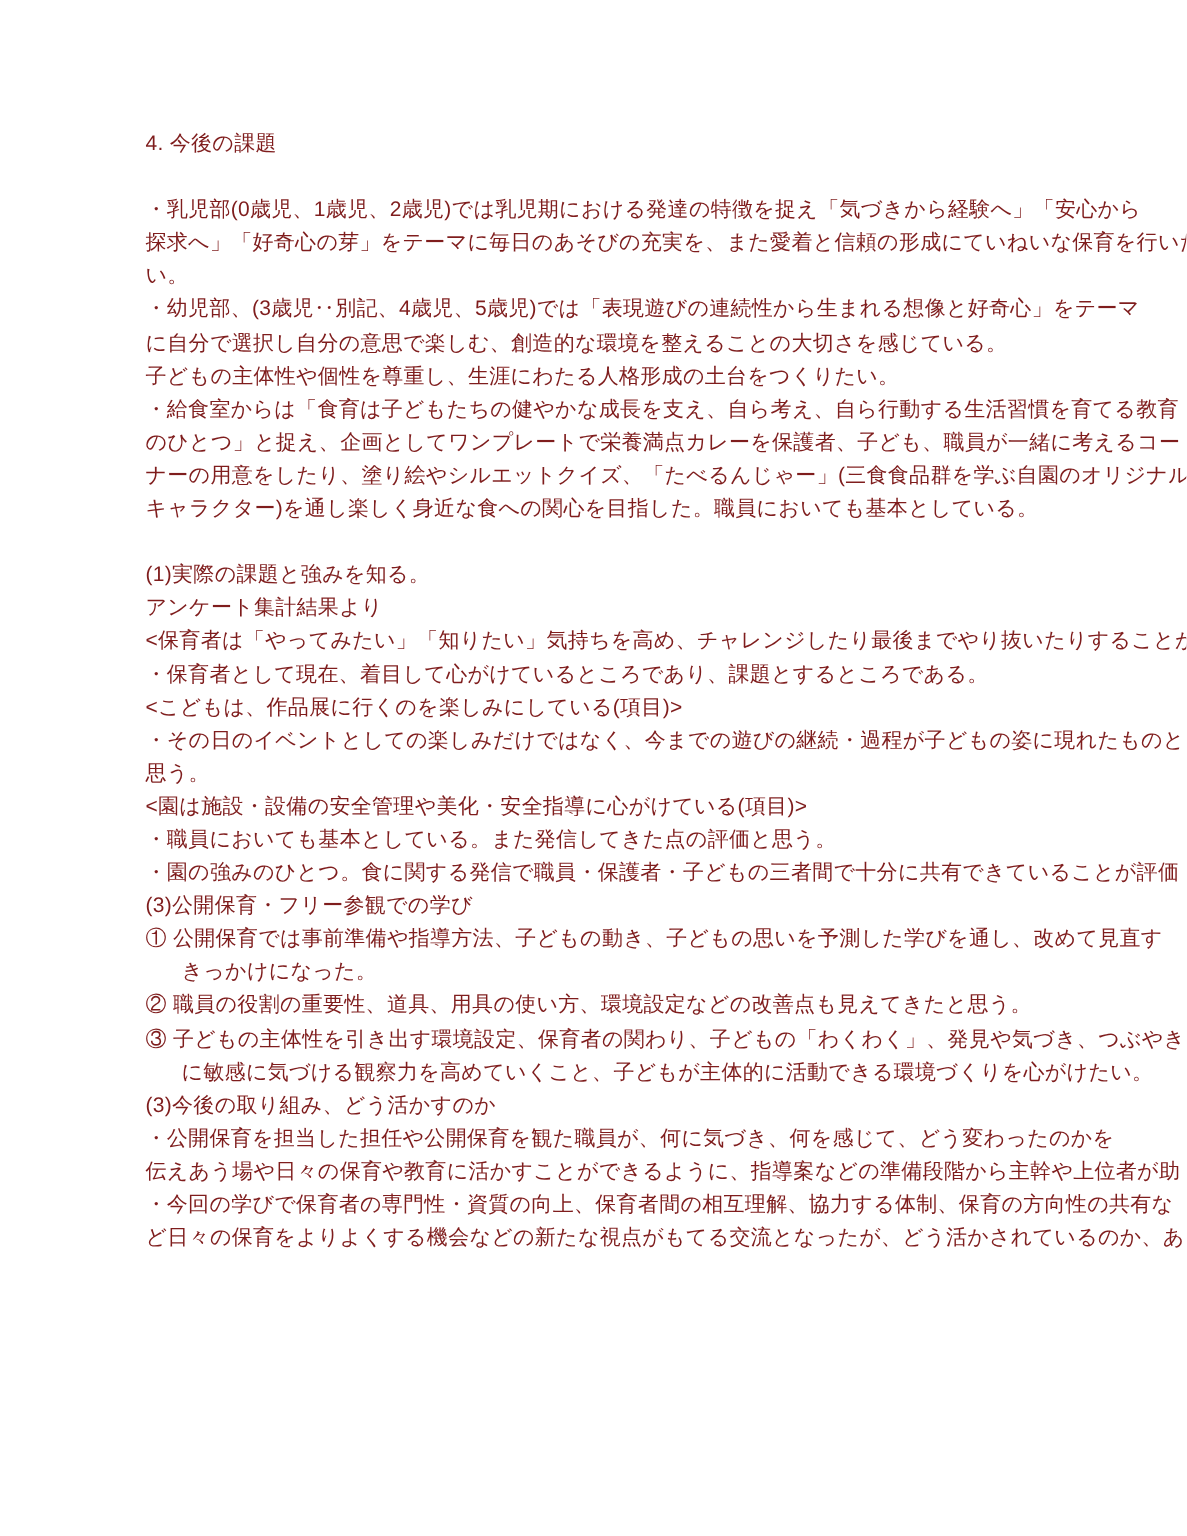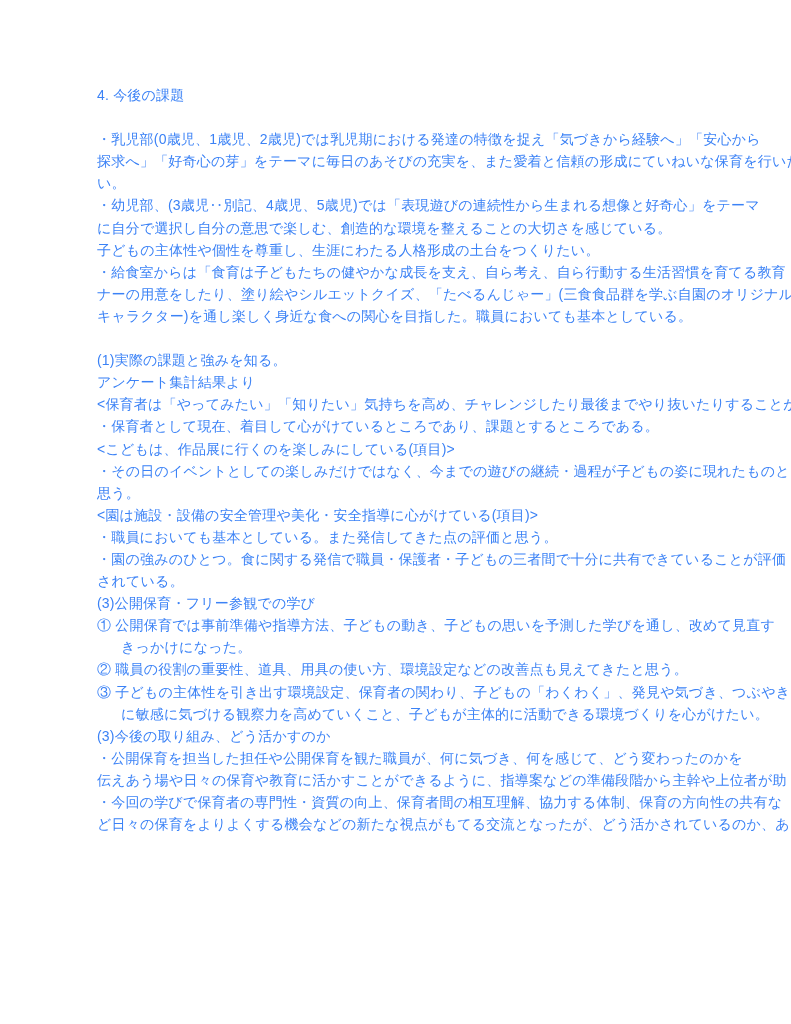--- a/index.html
+++ b/index.html
@@ -12,45 +12,45 @@
   }
   .line{white-space:pre;height:22.1px;overflow:visible;}
   .indent1{padding-left:14px;}
   .indent2{padding-left:24px;}
   .title{font-weight:400;}
 </style>
 </head>
 <body>
 
 <div class="page">
-  <div class="doc" id="doc" style="color: #3b82f6;">
+  <div class="doc" id="doc" style="color: #7f1d1d;">
     <div class="line title">4. 今後の課題</div>
     <div id="doc-lines">
         <div class="line">&nbsp;</div>
         <div class="line">・乳児部(0歳児、1歳児、2歳児)では乳児期における発達の特徴を捉え「気づきから経験へ」「安心から</div>
         <div class="line">探求へ」「好奇心の芽」をテーマに毎日のあそびの充実を、また愛着と信頼の形成にていねいな保育を行いた</div>
         <div class="line">い。</div>
         <div class="line">・幼児部、(3歳児‥別記、4歳児、5歳児)では「表現遊びの連続性から生まれる想像と好奇心」をテーマ</div>
         <div class="line">に自分で選択し自分の意思で楽しむ、創造的な環境を整えることの大切さを感じている。</div>
         <div class="line">子どもの主体性や個性を尊重し、生涯にわたる人格形成の土台をつくりたい。</div>
         <div class="line">・給食室からは「食育は子どもたちの健やかな成長を支え、自ら考え、自ら行動する生活習慣を育てる教育</div>
+        <div class="line">のひとつ」と捉え、企画としてワンプレートで栄養満点カレーを保護者、子ども、職員が一緒に考えるコー</div>
         <div class="line">ナーの用意をしたり、塗り絵やシルエットクイズ、「たべるんじゃー」(三食食品群を学ぶ自園のオリジナル</div>
         <div class="line">キャラクター)を通し楽しく身近な食への関心を目指した。職員においても基本としている。</div>
         <div class="line">&nbsp;</div>
         <div class="line">(1)実際の課題と強みを知る。</div>
         <div class="line">アンケート集計結果より</div>
         <div class="line">&lt;保育者は「やってみたい」「知りたい」気持ちを高め、チャレンジしたり最後までやり抜いたりすることが</div>
         <div class="line">・保育者として現在、着目して心がけているところであり、課題とするところである。</div>
         <div class="line">&lt;こどもは、作品展に行くのを楽しみにしている(項目)&gt;</div>
         <div class="line">・その日のイベントとしての楽しみだけではなく、今までの遊びの継続・過程が子どもの姿に現れたものと</div>
         <div class="line">思う。</div>
         <div class="line">&lt;園は施設・設備の安全管理や美化・安全指導に心がけている(項目)&gt;</div>
         <div class="line">・職員においても基本としている。また発信してきた点の評価と思う。</div>
         <div class="line">・園の強みのひとつ。食に関する発信で職員・保護者・子どもの三者間で十分に共有できていることが評価</div>
-        <div class="line">されている。</div>
         <div class="line">(3)公開保育・フリー参観での学び</div>
         <div class="line">① 公開保育では事前準備や指導方法、子どもの動き、子どもの思いを予測した学びを通し、改めて見直す</div>
         <div class="line indent2">きっかけになった。</div>
         <div class="line">② 職員の役割の重要性、道具、用具の使い方、環境設定などの改善点も見えてきたと思う。</div>
         <div class="line">③ 子どもの主体性を引き出す環境設定、保育者の関わり、子どもの「わくわく」、発見や気づき、つぶやき</div>
         <div class="line indent2">に敏感に気づける観察力を高めていくこと、子どもが主体的に活動できる環境づくりを心がけたい。</div>
         <div class="line">(3)今後の取り組み、どう活かすのか</div>
         <div class="line">・公開保育を担当した担任や公開保育を観た職員が、何に気づき、何を感じて、どう変わったのかを</div>
         <div class="line">伝えあう場や日々の保育や教育に活かすことができるように、指導案などの準備段階から主幹や上位者が助</div>
         <div class="line">・今回の学びで保育者の専門性・資質の向上、保育者間の相互理解、協力する体制、保育の方向性の共有な</div>

